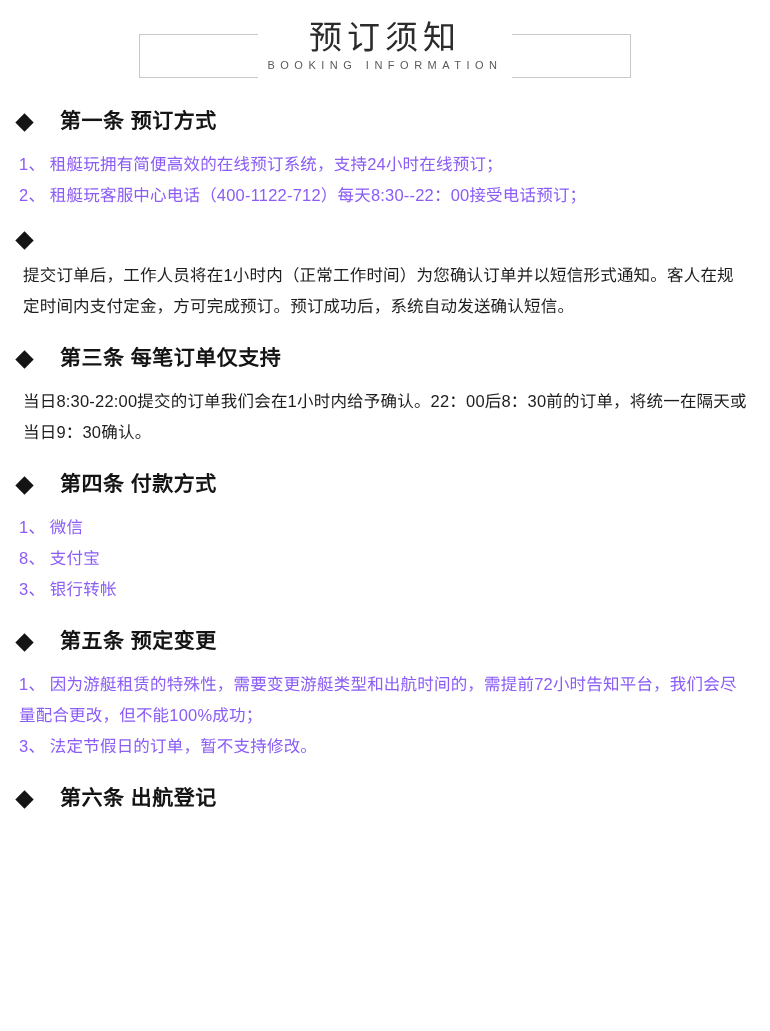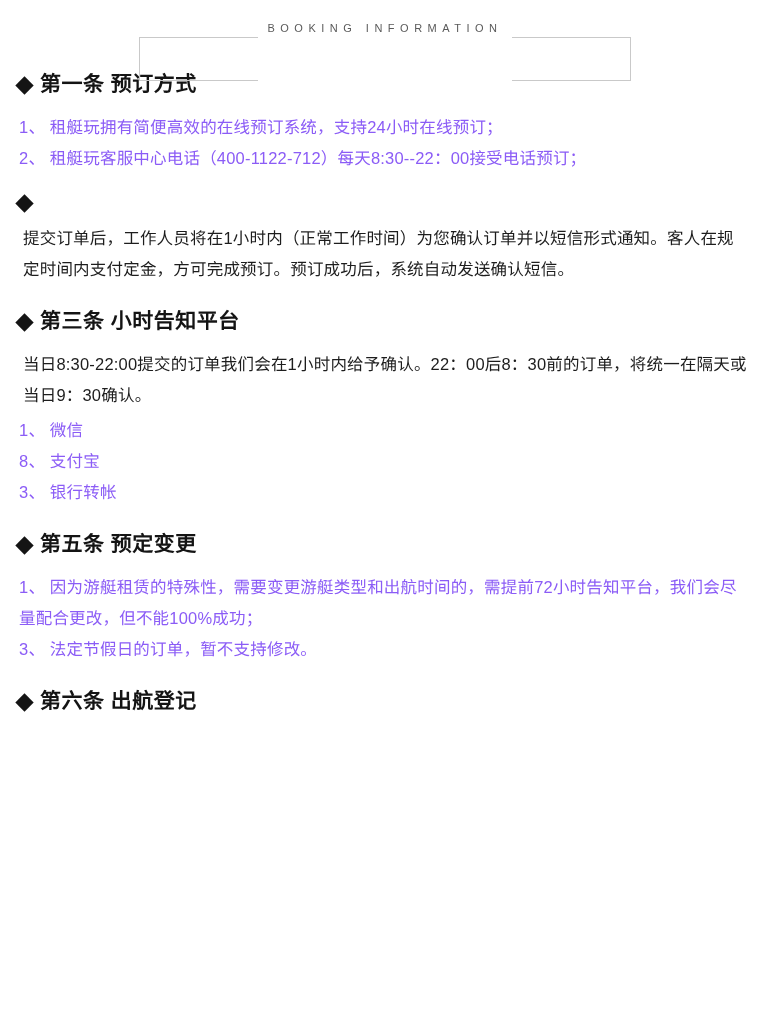--- a/index.html
+++ b/index.html
@@ -87,20 +87,21 @@
   }
   .sec-head {
     display: flex;
     align-items: center;
     font-size: 21px;
     font-weight: bold;
     color: #141414;
     margin: 22px 0 14px 0;
     line-height: 28px;
     letter-spacing: 0.5px;
+    gap: 20px;
   }
   .diamond-icon {
     display: inline-block;
     width: 13px;
     height: 13px;
     background: #141414;
     transform: rotate(45deg);
     margin-right: 9px;
     flex: none;
     position: relative;
@@ -131,20 +132,21 @@
 </style>
 </head>
 <body>
 
 <div class="page">
 
   <div class="header">
     <div class="header-inner">
       <span class="frame frame-left"></span>
       <span class="frame frame-right"></span>
+      <span class="header-title">预订须知</span>
       <span class="header-sub">BOOKING INFORMATION</span>
     </div>
   </div>
 
   <div class="content">
 
     <div class="section">
       <div class="sec-head">
         <span class="diamond-icon"></span>
         <span class="sec-title-text">第一条  预订方式</span>
@@ -158,26 +160,30 @@
     <div class="section">
       <div class="sec-head">
         <span class="diamond-icon"></span>
       </div>
       <p class="para sec-body">提交订单后，工作人员将在1小时内（正常工作时间）为您确认订单并以短信形式通知。客人在规定时间内支付定金，方可完成预订。预订成功后，系统自动发送确认短信。</p>
     </div>
 
     <div class="section">
       <div class="sec-head">
         <span class="diamond-icon"></span>
-        <span class="sec-title-text">第三条 小时告知平台</span>
+        <span class="sec-title-text">第三条 每笔订单仅支持</span>
       </div>
       <p class="para sec-body">当日8:30-22:00提交的订单我们会在1小时内给予确认。22：00后8：30前的订单，将统一在隔天或当日9：30确认。</p>
     </div>
 
     <div class="section">
+      <div class="sec-head">
+        <span class="diamond-icon"></span>
+        <span class="sec-title-text">第四条 付款方式</span>
+      </div>
       <ul class="list sec-body">
         <li>1、 微信</li>
         <li>8、 支付宝</li>
         <li>3、 银行转帐</li>
       </ul>
     </div>
 
     <div class="section">
       <div class="sec-head">
         <span class="diamond-icon"></span>

